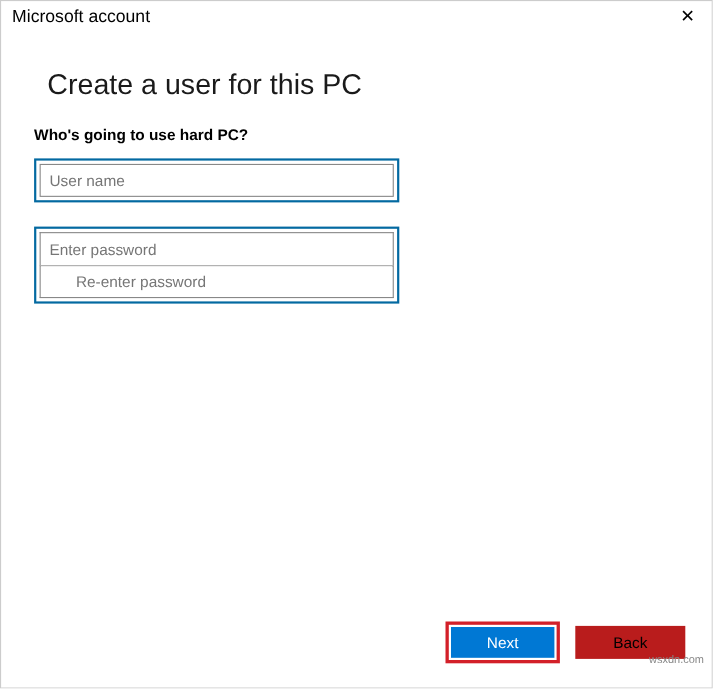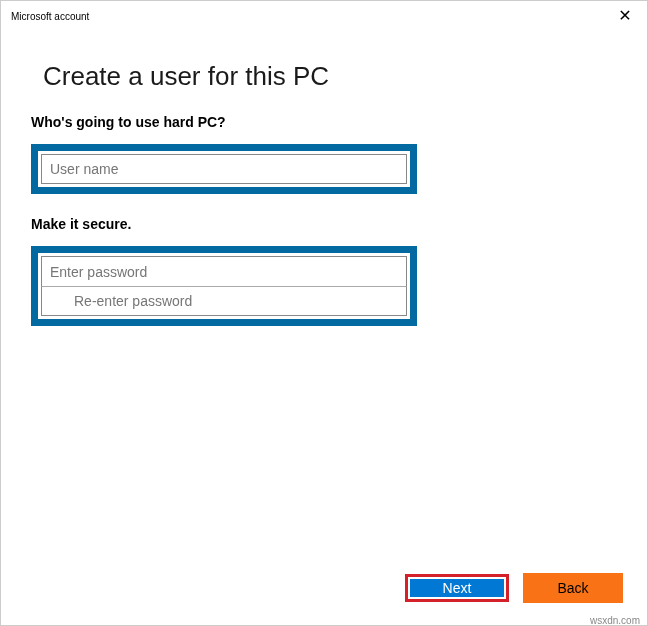--- a/index.html
+++ b/index.html
@@ -25,21 +25,21 @@
     .titlebar {
       height: 30px;
       display: flex;
       align-items: center;
       justify-content: space-between;
       padding: 0 12px 0 10px;
       font-size: 12px;
       color: #000;
     }
     .titlebar .title {
-      font-size: 10px;
+      font-size: 16px;
     }
     .close-btn {
       font-size: 16px;
       font-weight: 300;
       cursor: pointer;
       width: 20px;
       text-align: center;
       line-height: 30px;
     }
     .content {
@@ -58,24 +58,24 @@
       line-height: 1.4;
       margin-bottom: 30px;
     }
     .section-label {
       font-size: 14px;
       font-weight: 600;
       color: #000;
       margin-bottom: 14px;
     }
     .input-group {
-      border: 7px solid #0369a1;
+      border: 2px solid #0369a1;
       padding: 3px;
       margin-bottom: 22px;
-      width: 386px;
+      width: 332px;
     }
     .input-group.single {
       margin-bottom: 22px;
     }
     .text-input {
       width: 100%;
       height: 30px;
       border: 1px solid #999;
       padding: 0 8px;
       font-size: 14px;
@@ -120,29 +120,29 @@
       font-family: inherit;
     }
     .btn-primary-wrap {
       border: 3px solid #d32029;
       padding: 2px;
     }
     .btn-primary {
       background: #0078d4;
       color: #fff;
       width: 94px;
-      height: 18px;
+      height: 28px;
     }
     .btn-secondary {
-      background: #f97316;
+      background: #b91c1c;
       color: #000;
     }
     .watermark {
       position: absolute;
-      bottom: 0;
+      bottom: 20px;
       right: 8px;
       font-size: 10px;
       color: #888;
     }
   </style>
 </head>
 <body>
 
 <div class="window">
 
@@ -152,21 +152,20 @@
   </div>
 
   <div class="content">
     <h1 class="heading">Create a user for this PC</h1>
 
     <div class="section-label">Who's going to use hard PC?</div>
     <div class="input-group single">
       <input type="text" class="text-input username-input" placeholder="User name" style="">
     </div>
 
-    <div class="section-label">Make it secure.</div>
     <div class="input-group">
       <div class="password-stack">
         <input type="password" class="text-input" placeholder="Enter password" style="">
         <input type="password" class="text-input" placeholder="Re-enter password" style="">
       </div>
     </div>
   </div>
 
   <div class="footer">
     <div class="btn-primary-wrap">

